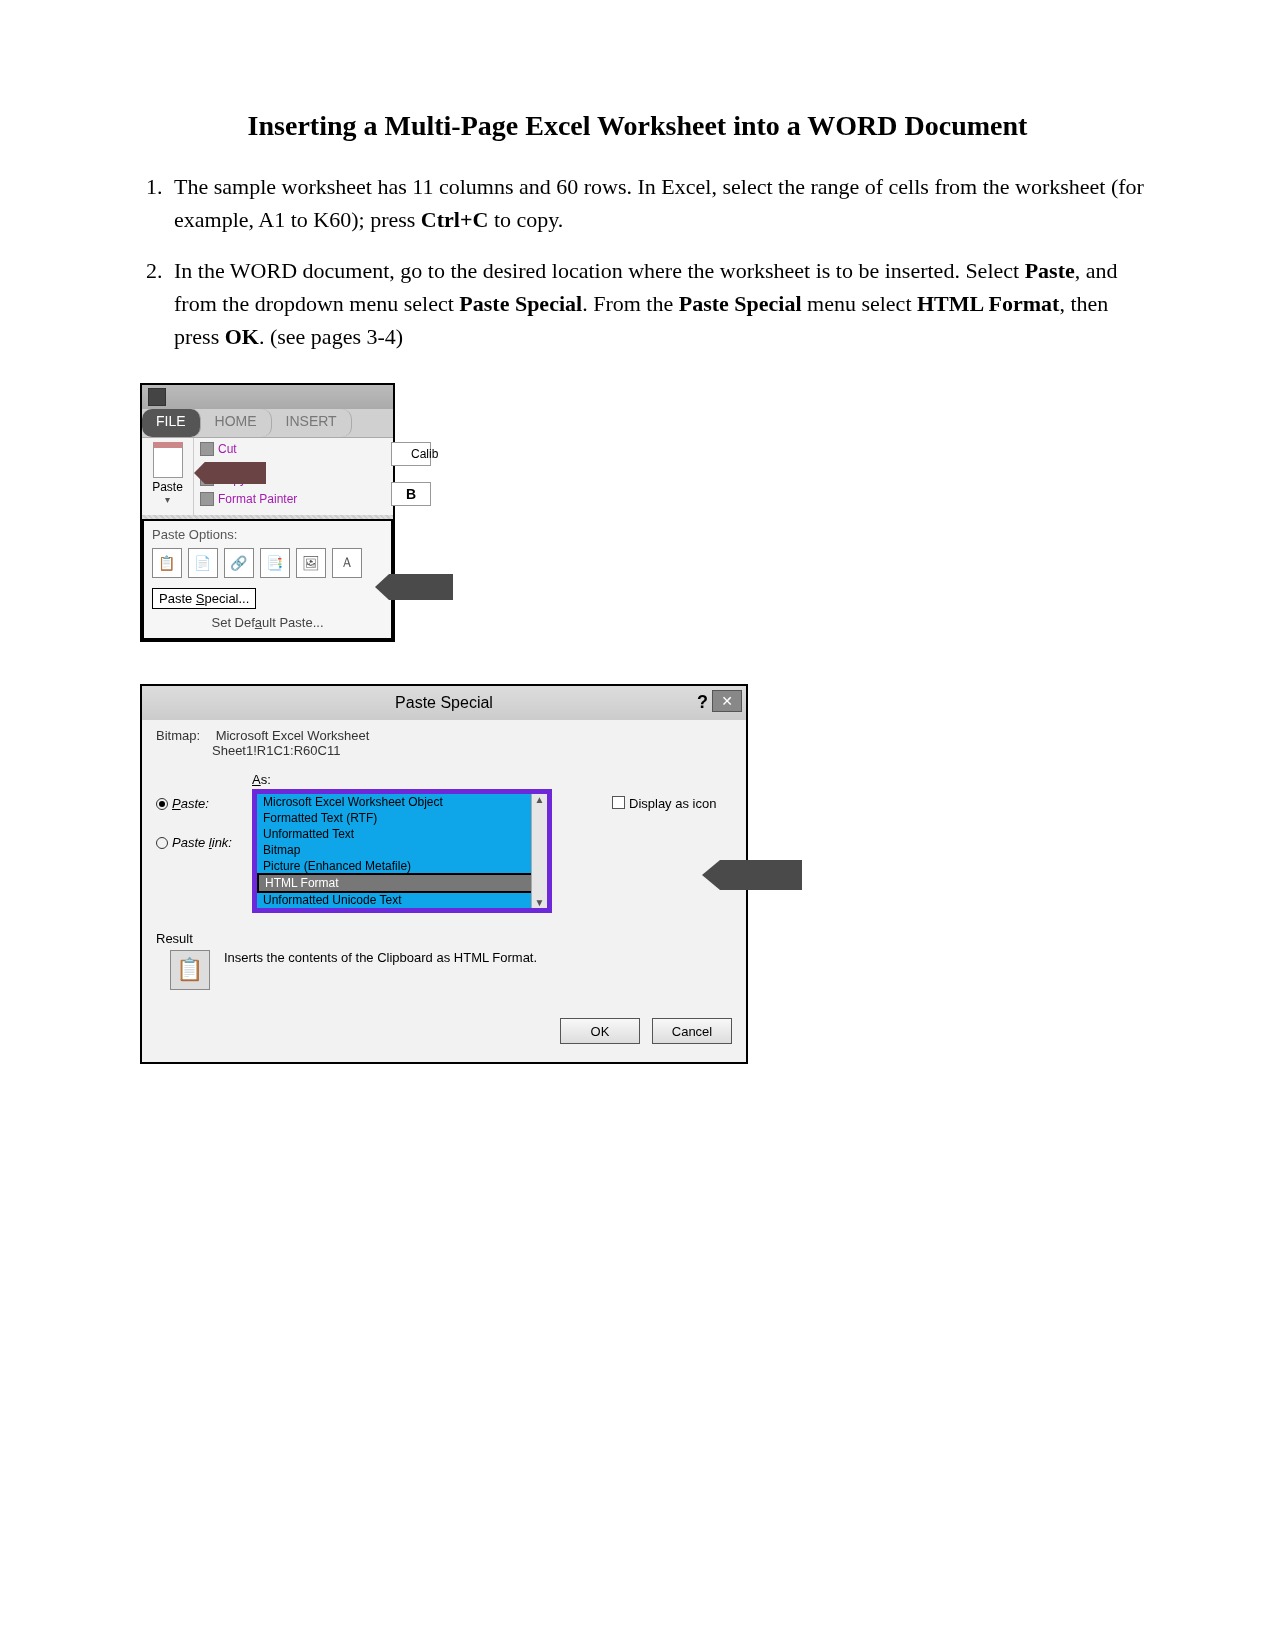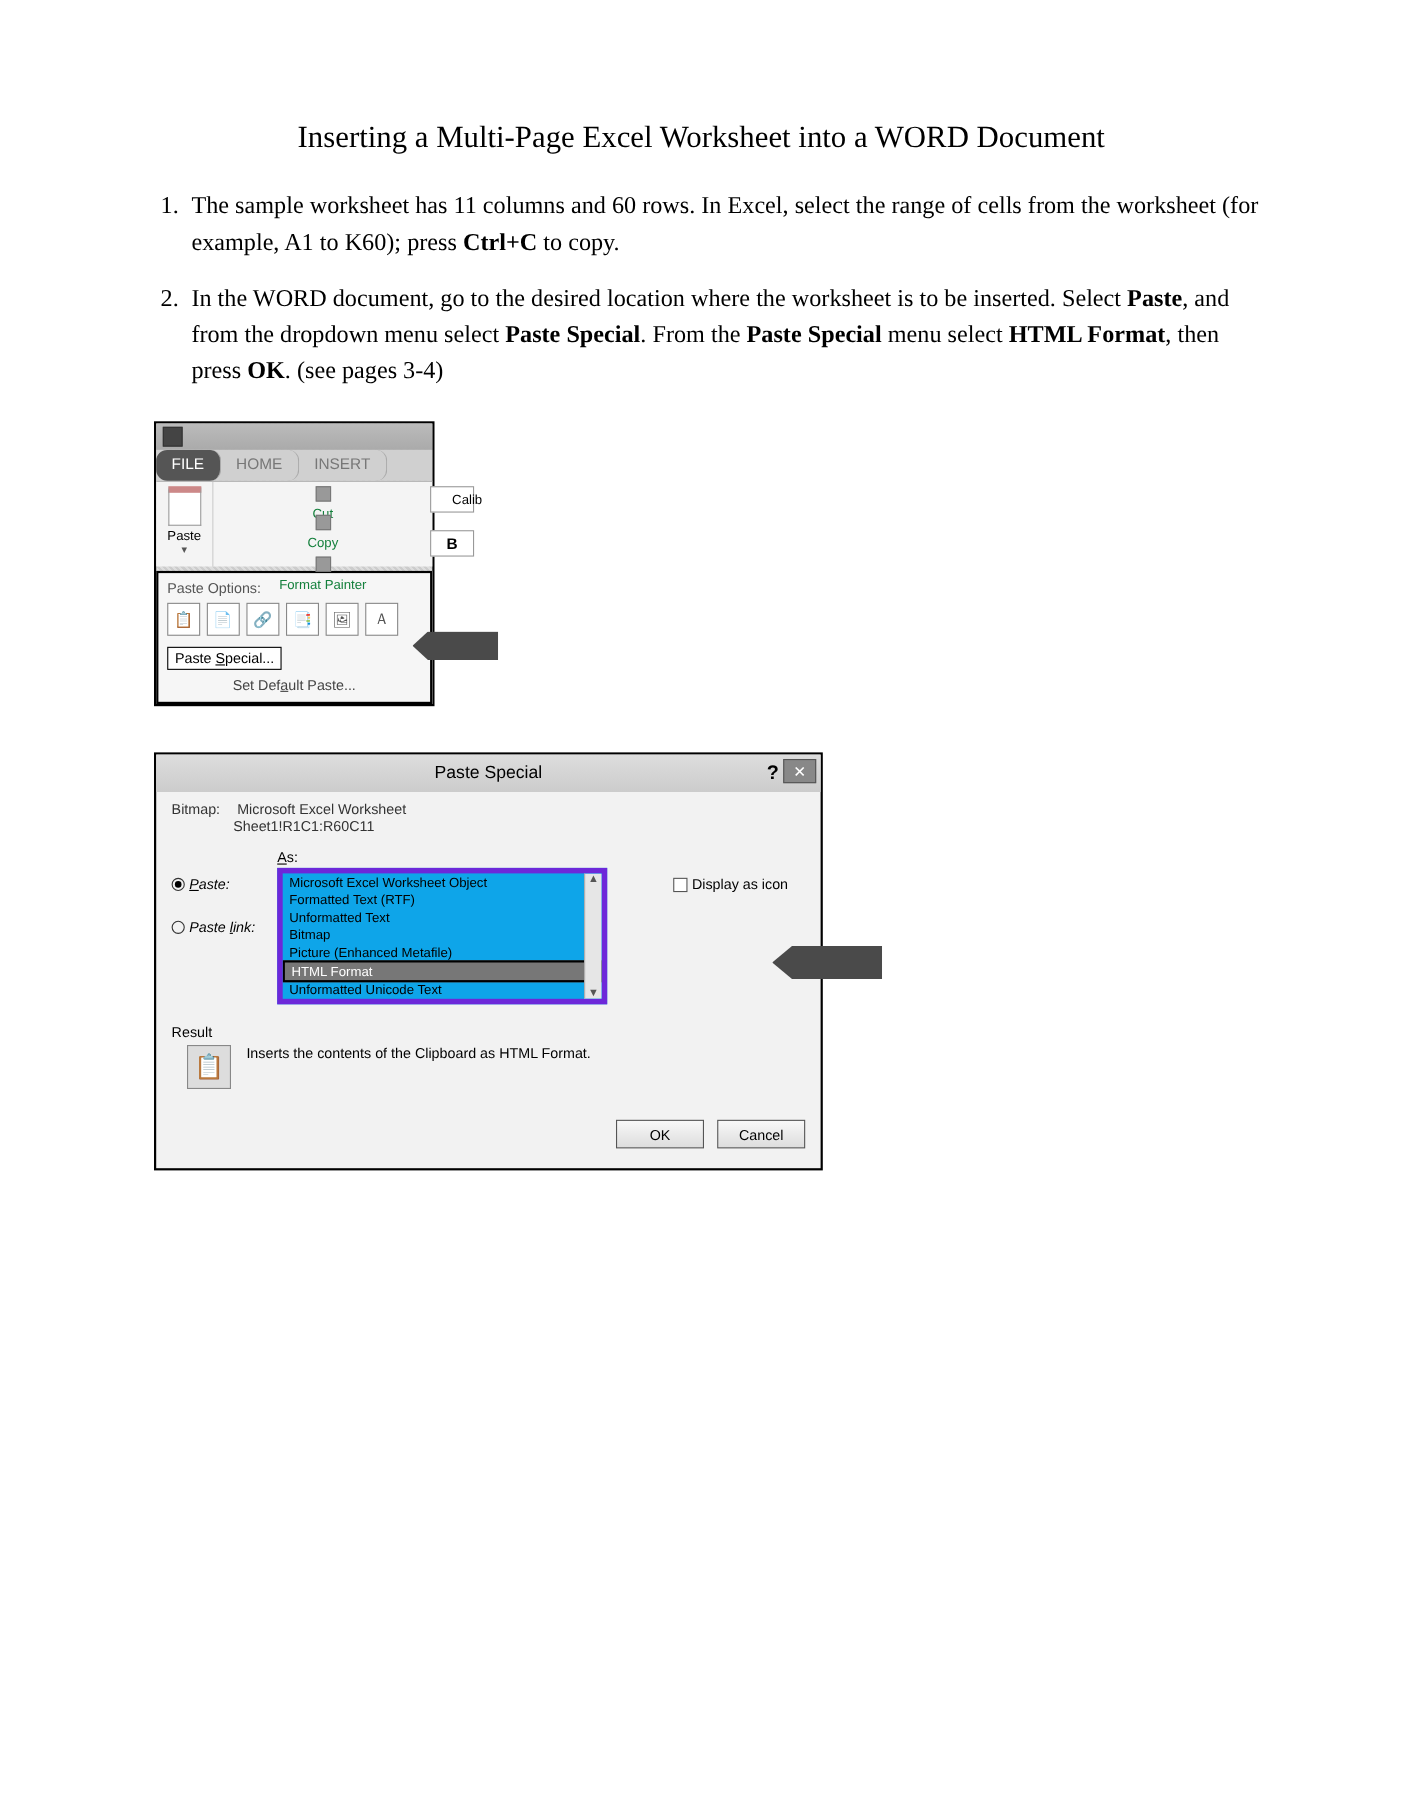--- a/index.html
+++ b/index.html
@@ -7,21 +7,21 @@
     width: 1275px;
     height: 1650px;
     background: #fff;
     font-family: "Times New Roman", Times, serif;
     color: #000;
     padding: 110px 130px 0 130px;
   }
   h1.page-title {
     text-align: center;
     font-size: 28px;
-    font-weight: normal;
+    font-weight: bold;
     margin-bottom: 28px;
   }
   ol.main-list {
     font-size: 22px;
     line-height: 1.5;
     padding-left: 38px;
     margin-bottom: 30px;
   }
   ol.main-list li { margin-bottom: 18px; padding-left: 6px;}
   b { font-weight: bold; }
@@ -86,21 +86,21 @@
   .paste-label { font-size:12px; margin-top:2px;}
   .fake-arrow-down {font-size:10px;color:#555;}
   .clipboard-right {
     flex: 1;
     display:flex;
     flex-direction:column;
     padding: 4px 6px;
     gap: 6px;
     position:relative;
   }
-  .small-item { font-size:12px; color:#15803d; display:flex; align-items:center; gap:4px;flex-direction:column;}
+  .small-item { font-size:12px; color:#a21caf; display:flex; align-items:center; gap:4px;}
   .small-item .mini-icon { width:14px;height:14px;background:#999;border:1px solid #777;}
   .red-arrow-left {
     width:72px;height:22px;
     position:relative;
     background:#6a4444;
     clip-path: polygon(15% 0, 100% 0, 100% 100%, 15% 100%, 0 50%);
     margin-left:-6px;
   }
   .fontbox {
     position:absolute; top:4px; right:-38px;
@@ -186,21 +186,21 @@
   .lb-item {padding:1px 6px;white-space:nowrap;}
   .lb-item.sel {
     background:#777;color:#fff;border:2px solid #000;margin:-1px 0;
   }
   .lb-scroll {
     position:absolute;right:0;top:0;bottom:0;width:16px;background:#e6e6e6;border-left:1px solid #aaa;
     display:flex;flex-direction:column;justify-content:space-between;align-items:center;
     font-size:10px;color:#555;
   }
   .col-right {width:120px;padding-top:24px;font-size:13px;}
-  .chk {display:flex;align-items:flex-end;gap:4px;}
+  .chk {display:flex;align-items:flex-start;gap:4px;}
   .chk .box {width:13px;height:13px;border:1px solid #555;background:#fff;}
   .big-arrow-left {
     width:100px;height:30px;background:#4a4a4a;
     clip-path: polygon(18% 0, 100% 0, 100% 100%, 18% 100%, 0 50%);
     position:absolute;left:560px;top:174px;
   }
   .result-sec {margin-top:18px;}
   .result-label {font-size:13px;margin-bottom:4px;}
   .result-body {display:flex;gap:14px;align-items:flex-start;padding-left:14px;}
   .result-icon {

